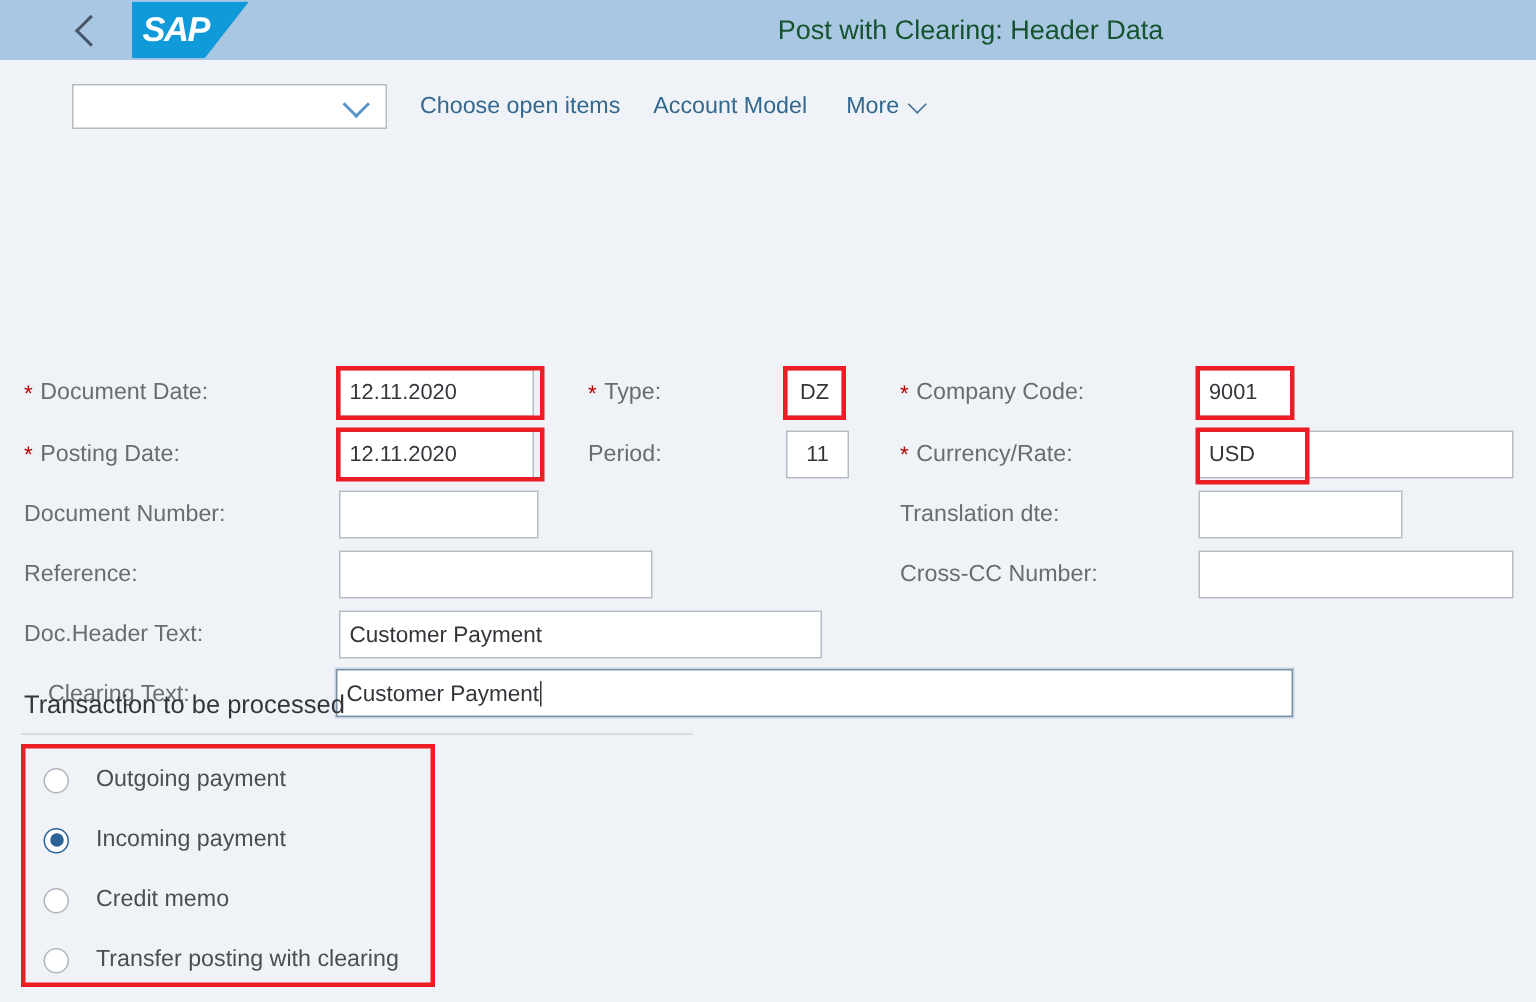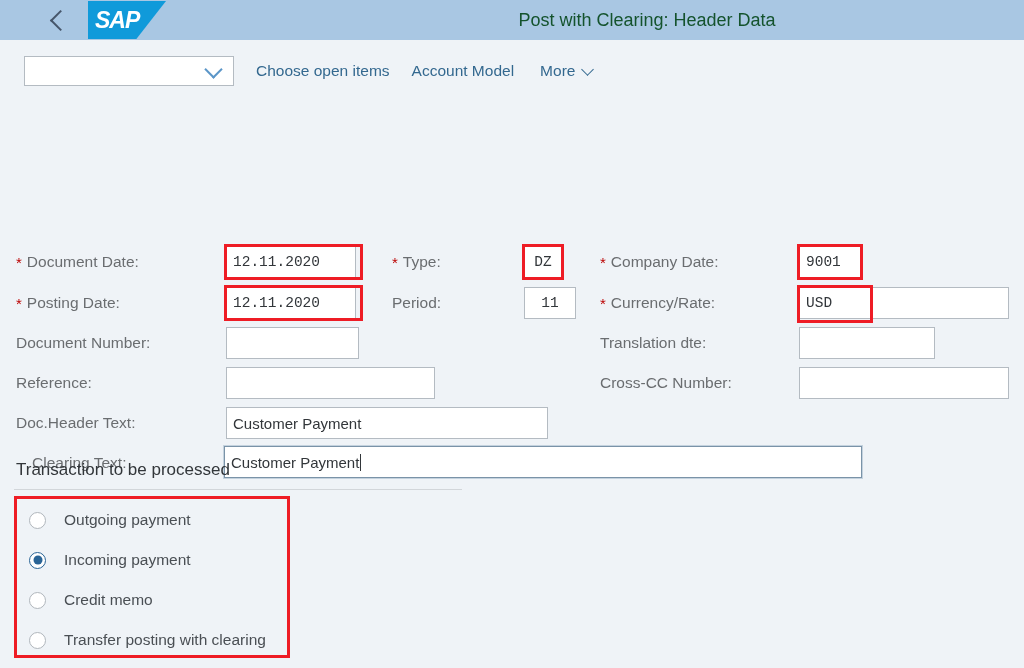--- a/index.html
+++ b/index.html
@@ -81,21 +81,21 @@
     pointer-events: none;
   }
   .shell-title span { padding-left: 270px; }
 
   
   .toolbar {
     height: 62px;
     background: #eff3f7;
     display: flex;
     align-items: center;
-    padding-left: 24px;
+    padding-left: 48px;
     box-sizing: border-box;
   }
   .tb-select {
     width: 210px;
     height: 30px;
     background: #ffffff;
     border: 1px solid #b4bbc2;
     box-sizing: border-box;
     display: flex;
     align-items: center;
@@ -163,21 +163,21 @@
     box-sizing: border-box;
     height: 32px;
     font-size: 15px;
     color: #32363a;
     display: flex;
     align-items: center;
     padding: 0 6px;
     font-family: "Liberation Sans", sans-serif;
   }
   .inp.mono {
-    font-family: Liberation Mono, monospace;
+    font-family: Liberation Sans, sans-serif;
     font-size: 14.5px;
     letter-spacing: 0px;
   }
   .inp.focused {
     border: 1px solid #7a93a8;
     outline: 1px solid #c4d2de;
   }
   .caret {
     display: inline-block;
     width: 1px;
@@ -326,27 +326,27 @@
     <span class="req">*</span>
     <span>Type:</span>
   </div>
   <div class="label abs" style="left:392px; top:192px;">
     <span>Period:</span>
   </div>
 
   <div class="inp mono abs" style="left:524px; top:144px; width:38px; justify-content:center; padding:0;">
     <span>DZ</span>
   </div>
-  <div class="inp mono abs" style="left:524px; top:185px; width:52px; justify-content:center; padding:0;">
+  <div class="inp mono abs" style="left:524px; top:185px; width:42px; justify-content:center; padding:0;">
     <span>11</span>
   </div>
 
   <div class="label abs" style="left:600px; top:151px;">
     <span class="req">*</span>
-    <span>Company Date:</span>
+    <span>Company Code:</span>
   </div>
   <div class="label abs" style="left:600px; top:192px;">
     <span class="req">*</span>
     <span>Currency/Rate:</span>
   </div>
   <div class="label abs" style="left:600px; top:232px;">
     <span>Translation dte:</span>
   </div>
   <div class="label abs" style="left:600px; top:272px;">
     <span>Cross-CC Number:</span>

